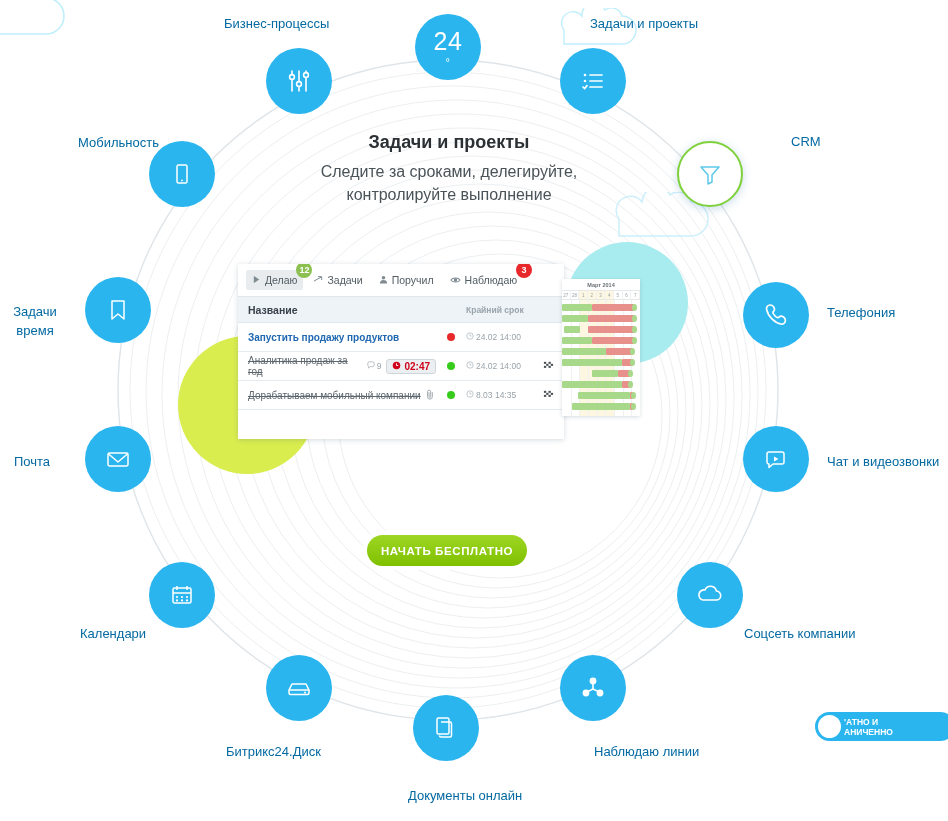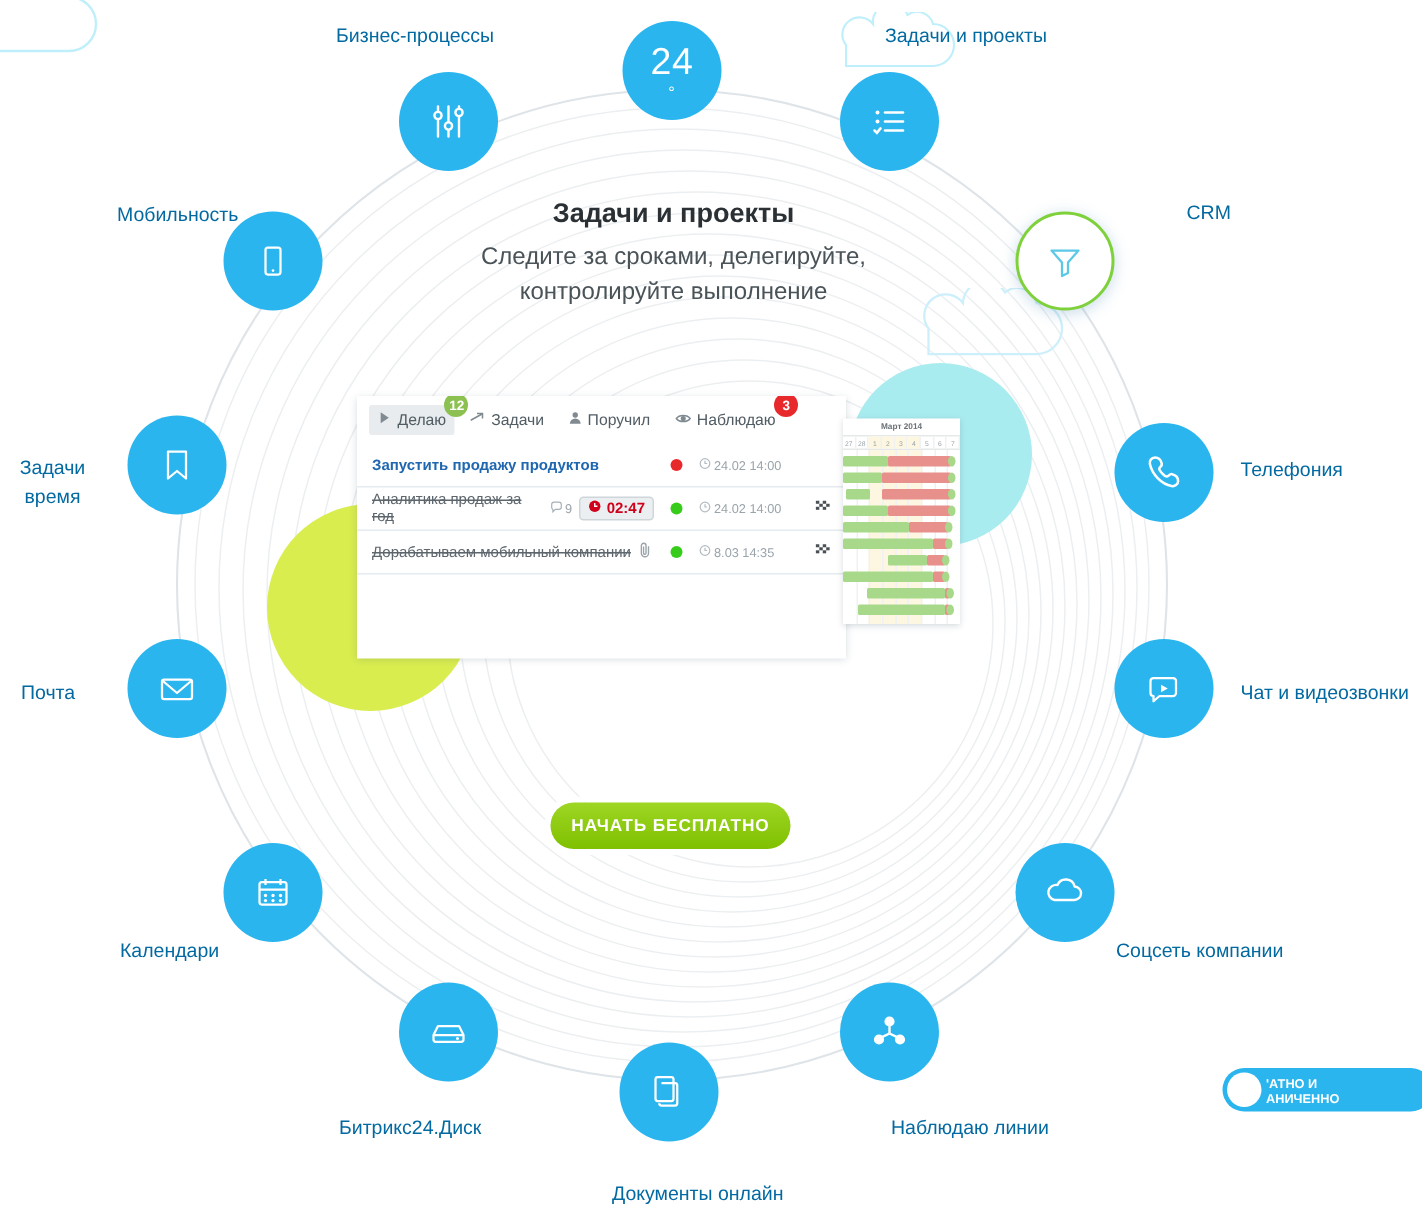--- a/index.html
+++ b/index.html
@@ -419,20 +419,24 @@
         </div>
         <div class="tab">
           <span><svg width="11" height="8" viewBox="0 0 12 8" fill="none" stroke="#7f8a91" stroke-width="1.1">
               <path d="M1 4 C3 1 9 1 11 4 C9 7 3 7 1 4 z"></path>
               <circle cx="6" cy="4" r="1.3" fill="#7f8a91"></circle>
             </svg></span>
           <span class="tlabel">Наблюдаю</span>
           <span class="badge red">3</span>
         </div>
       </div>
+    <div id="thead">
+      <div class="c-name">Название</div>
+      <div class="c-dead">Крайний срок</div>
+    </div>
     <div id="tbody">
         <div class="trow">
           <div class="c-name">
             <span class="tname">Запустить продажу продуктов</span>
           </div>
           <div class="c-dot">
             <span class="dot red"></span>
           </div>
           <div class="c-dead">
             <span><svg width="8" height="8" viewBox="0 0 10 10" fill="none" stroke="#b3bbc1" stroke-width="1">

